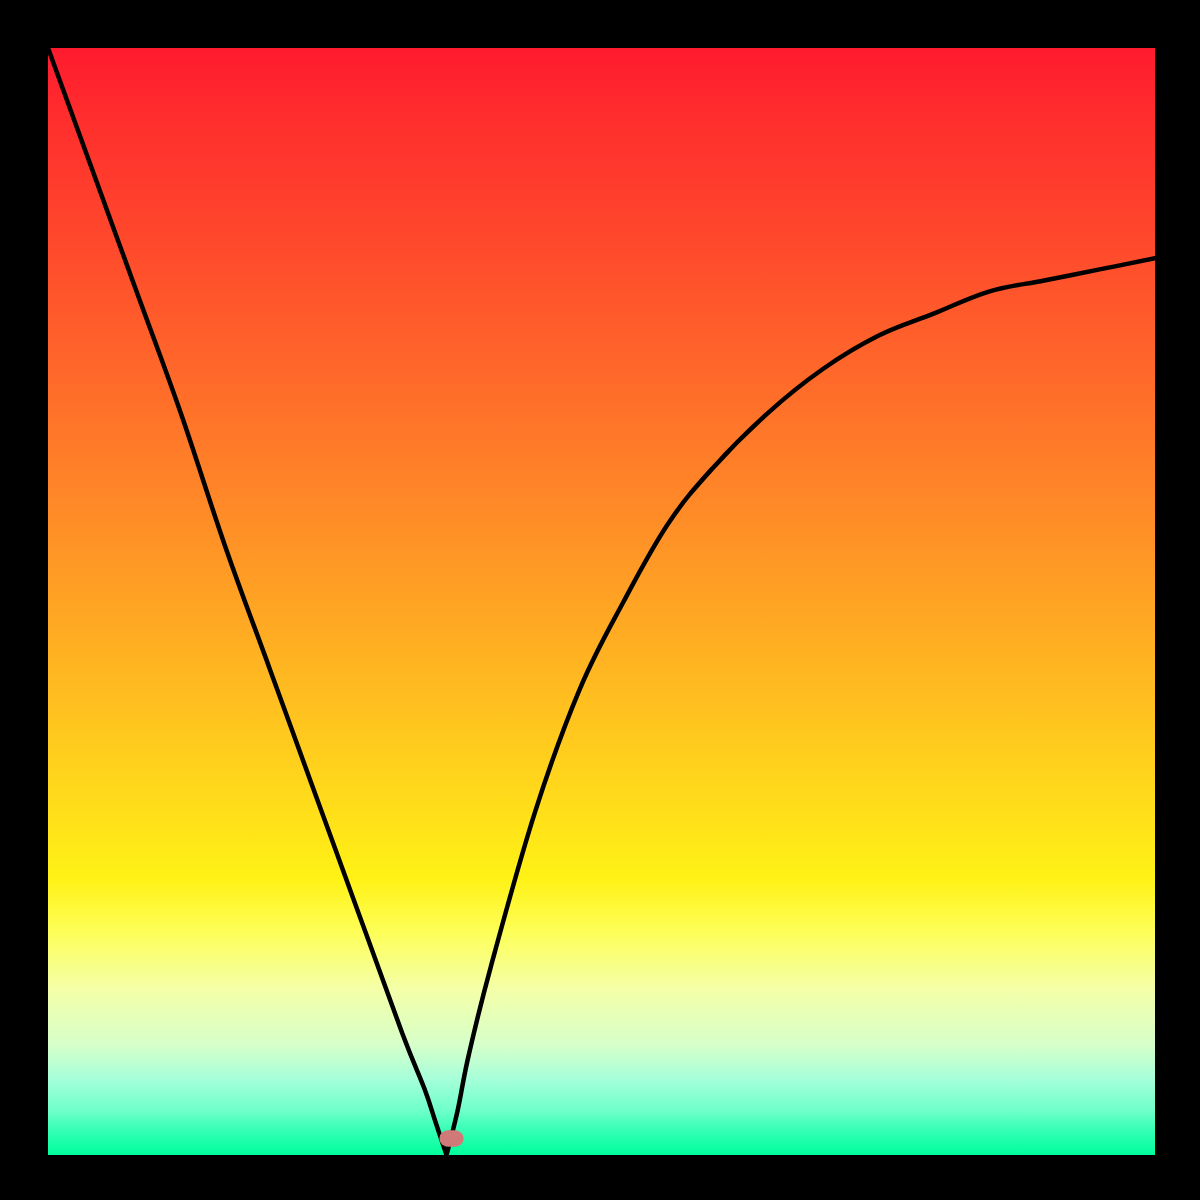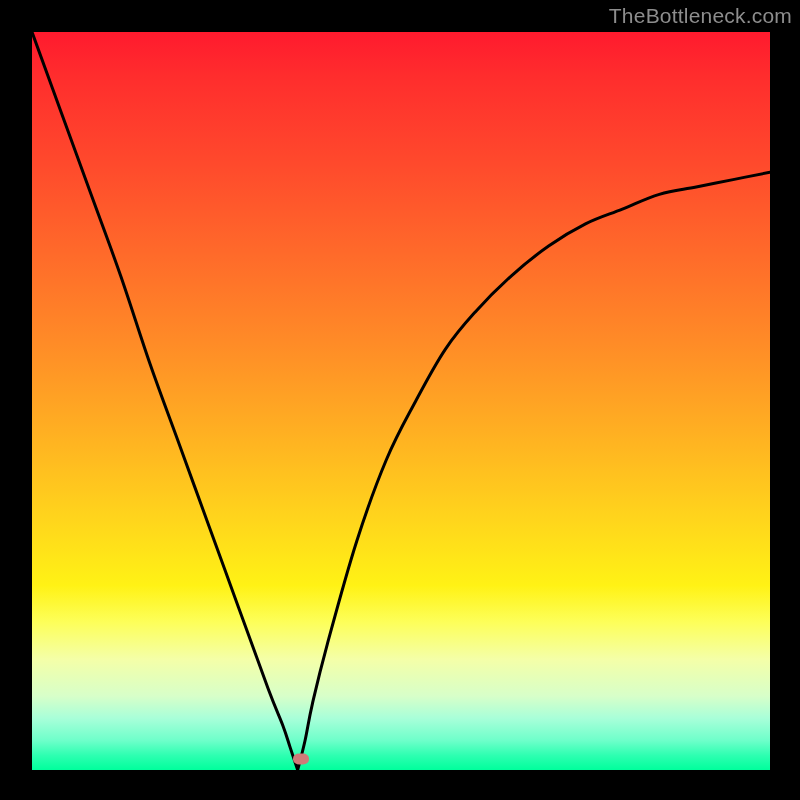--- a/index.html
+++ b/index.html
@@ -81,14 +81,13 @@
   <div class="plot">
     <div class="gradient"></div>
 
     <svg class="curve" viewBox="0 0 738 738" preserveAspectRatio="none">
       <path id="curve-path" fill="none" stroke="#000" stroke-width="3" stroke-linecap="round" stroke-linejoin="round" d="M 0.00 0.00 C 5.31 14.61, 18.89 51.96, 29.52 81.18 C 40.15 110.40, 48.41 133.14, 59.04 162.36 C 69.67 191.58, 77.93 212.99, 88.56 243.54 C 99.19 274.09, 107.45 301.55, 118.08 332.10 C 128.71 362.65, 136.97 384.06, 147.60 413.28 C 158.23 442.50, 166.49 465.24, 177.12 494.46 C 187.75 523.68, 196.01 546.42, 206.64 575.64 C 217.27 604.86, 228.19 635.57, 236.16 656.82 C 244.13 678.07, 246.93 683.09, 250.92 693.72 C 254.91 704.35, 255.64 707.89, 258.30 715.86 C 260.96 723.83, 264.35 734.01, 265.68 738.00 C 267.01 741.99, 264.35 743.31, 265.68 738.00 C 267.01 732.69, 270.40 720.44, 273.06 708.48 C 275.72 696.52, 276.45 688.85, 280.44 671.58 C 284.43 654.31, 287.23 641.76, 295.20 612.54 C 303.17 583.32, 314.09 542.43, 324.72 509.22 C 335.35 476.01, 343.61 453.28, 354.24 428.04 C 364.87 402.80, 373.13 388.93, 383.76 369.00 C 394.39 349.07, 402.65 333.28, 413.28 317.34 C 423.91 301.40, 430.84 293.72, 442.80 280.44 C 454.76 267.16, 466.42 255.50, 479.70 243.54 C 492.98 231.58, 503.32 223.32, 516.60 214.02 C 529.88 204.72, 540.22 198.52, 553.50 191.88 C 566.78 185.24, 577.12 182.43, 590.40 177.12 C 603.68 171.81, 614.02 166.35, 627.30 162.36 C 640.58 158.37, 650.92 157.64, 664.20 154.98 C 677.48 152.32, 687.82 150.26, 701.10 147.60 C 714.38 144.94, 731.36 141.55, 738.00 140.22"></path>
     </svg>
 
     <div class="marker" id="vertex-marker" style="left: 269.37px; top: 726.93px;"></div>
   </div>
 
-  <div class="watermark">TheBottleneck.com</div>
 </div>
 
 </body></html>

